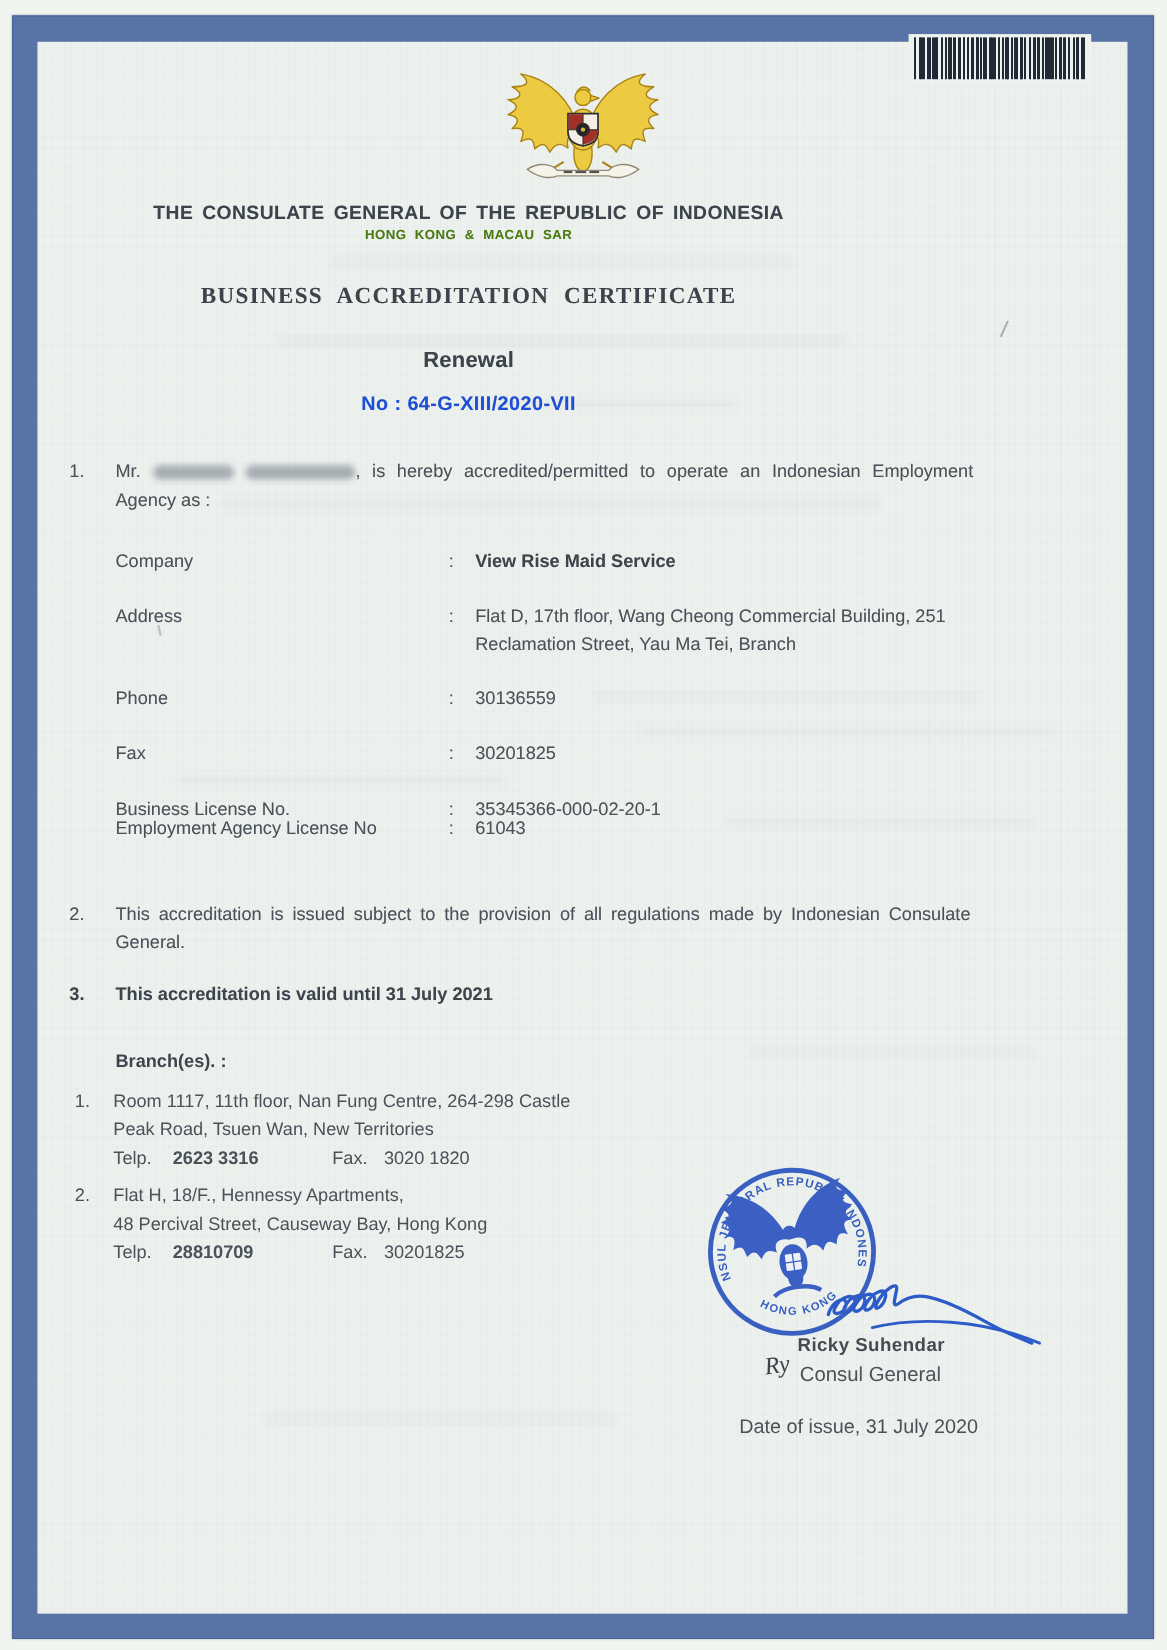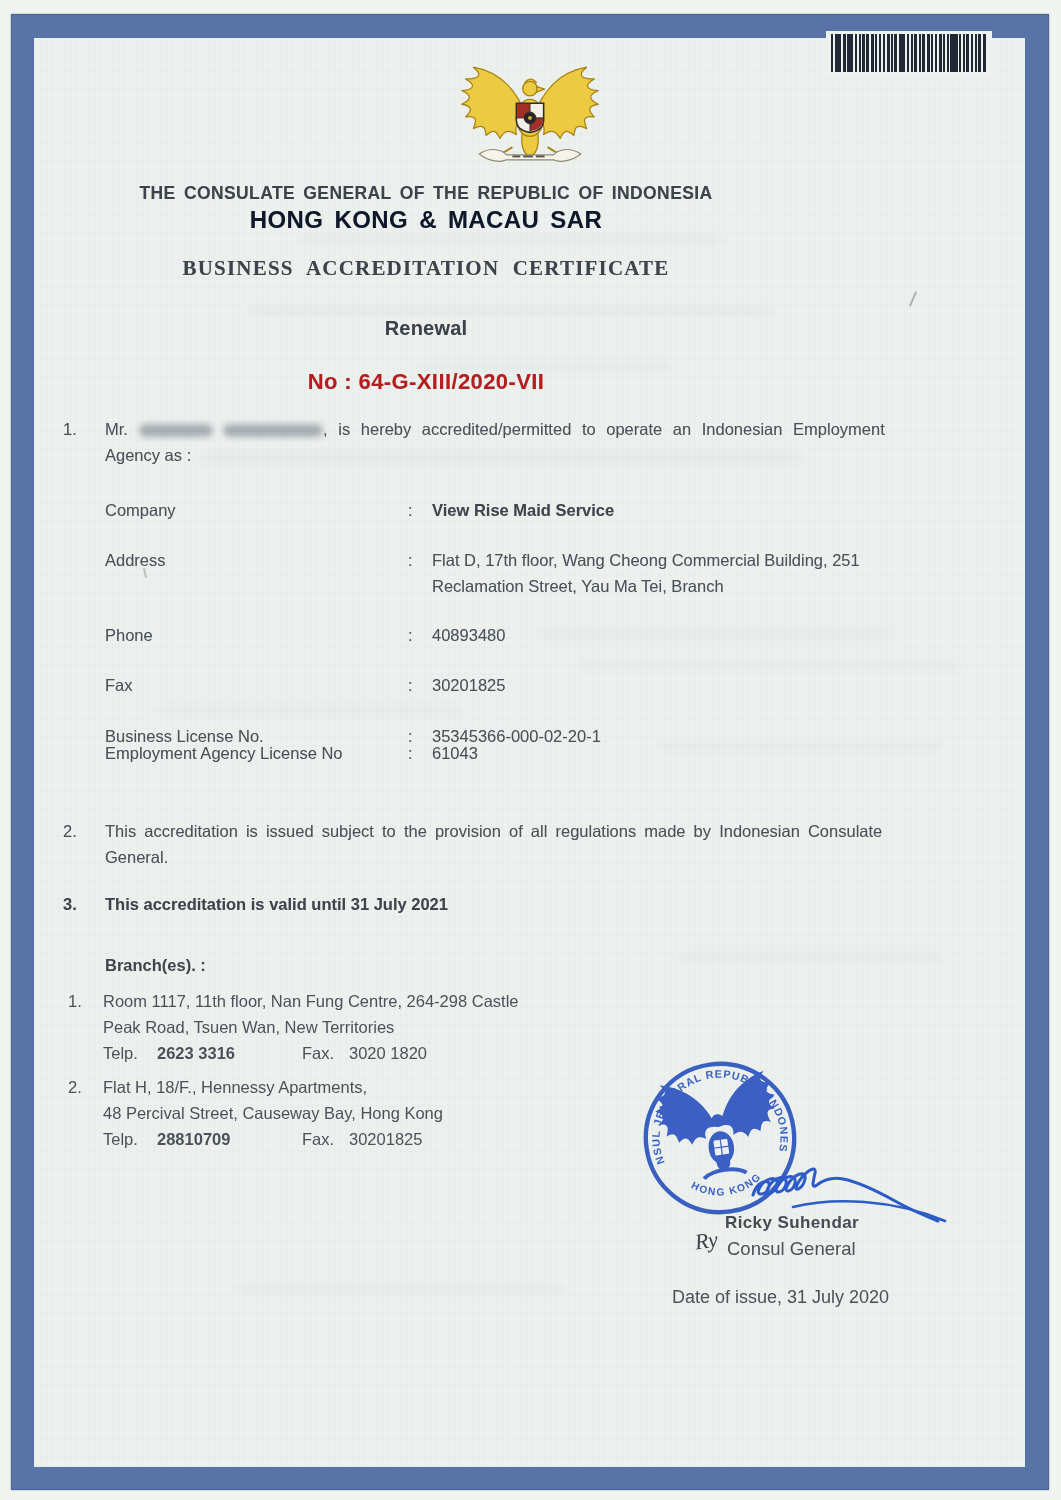--- a/index.html
+++ b/index.html
@@ -18,24 +18,24 @@
     background-image:
       repeating-linear-gradient(90deg, rgba(150,168,180,0.055) 0 1px, rgba(0,0,0,0) 1px 6px),
       repeating-linear-gradient(0deg, rgba(160,175,185,0.04) 0 2px, rgba(0,0,0,0) 2px 9px);
   }
   .ghost{position:absolute;background:#7e8ea2;opacity:.05;filter:blur(3px);border-radius:5px;}
   .speck{position:absolute;background:#8a919b;}
 
   .txt{position:absolute;letter-spacing:.2px;text-shadow:0 0 .5px rgba(90,100,110,.35);}
   .center{left:0;width:852px;text-align:center;}
   .org1{top:183px;font-size:17.5px;font-weight:bold;color:#3c434a;word-spacing:3px;letter-spacing:.4px;}
-  .org2{top:206px;font-size:24px;font-weight:bold;color:#0f172a;word-spacing:4px;letter-spacing:.4px;}
+  .org2{top:206px;font-size:12px;font-weight:bold;color:#4d7c0f;word-spacing:4px;letter-spacing:.4px;}
   .cert-title{top:256px;font-family:"Liberation Serif",serif;font-size:21px;font-weight:bold;color:#3d434a;letter-spacing:1.2px;word-spacing:7px;}
   .renewal{top:317px;font-size:20px;font-weight:bold;color:#3c434a;}
-  .cert-no{top:369px;font-size:22px;font-weight:bold;color:#b91c1c;letter-spacing:.4px;}
+  .cert-no{top:357px;font-size:18px;font-weight:bold;color:#1d4ed8;letter-spacing:.4px;}
 
   .clause{position:absolute;left:63px;width:936px;display:flex;font-size:16.5px;line-height:26px;text-shadow:0 0 .5px rgba(90,100,110,.3);}
   .clause .cnum{width:42px;flex:none;}
   .clause .ctext{flex:1;}
   .clause1{top:416px;}
   .clause1 .l1{white-space:nowrap;word-spacing:6px;}
   .clause2{top:818px;}
   .clause2 .l1{white-space:nowrap;word-spacing:3.5px;}
   .clause3{top:891px;font-weight:bold;color:#3e444b;}
 
@@ -151,21 +151,21 @@
     </span>
   </div>
 
   <div class="frow" style="top:497px;">
     <span class="flabel">Company</span><span class="fcolon">:</span><span class="fvalue bold"><span>View Rise Maid Service</span></span>
   </div>
   <div class="frow" style="top:547px;">
     <span class="flabel">Address</span><span class="fcolon">:</span><span class="fvalue"><span>Flat D, 17th floor, Wang Cheong Commercial Building, 251</span><span class="v2">Reclamation Street, Yau Ma Tei, Branch</span></span>
   </div>
   <div class="frow" style="top:622px;">
-    <span class="flabel">Phone</span><span class="fcolon">:</span><span class="fvalue">40893480</span>
+    <span class="flabel">Phone</span><span class="fcolon">:</span><span class="fvalue">30136559</span>
   </div>
   <div class="frow" style="top:672px;">
     <span class="flabel">Fax</span><span class="fcolon">:</span><span class="fvalue">30201825</span>
   </div>
   <div class="frow" style="top:723px;">
     <span class="flabel">Business License No.</span><span class="fcolon">:</span><span class="fvalue">35345366-000-02-20-1</span>
   </div>
   <div class="frow" style="top:740px;">
     <span class="flabel">Employment Agency License No</span><span class="fcolon">:</span><span class="fvalue">61043</span>
   </div>

